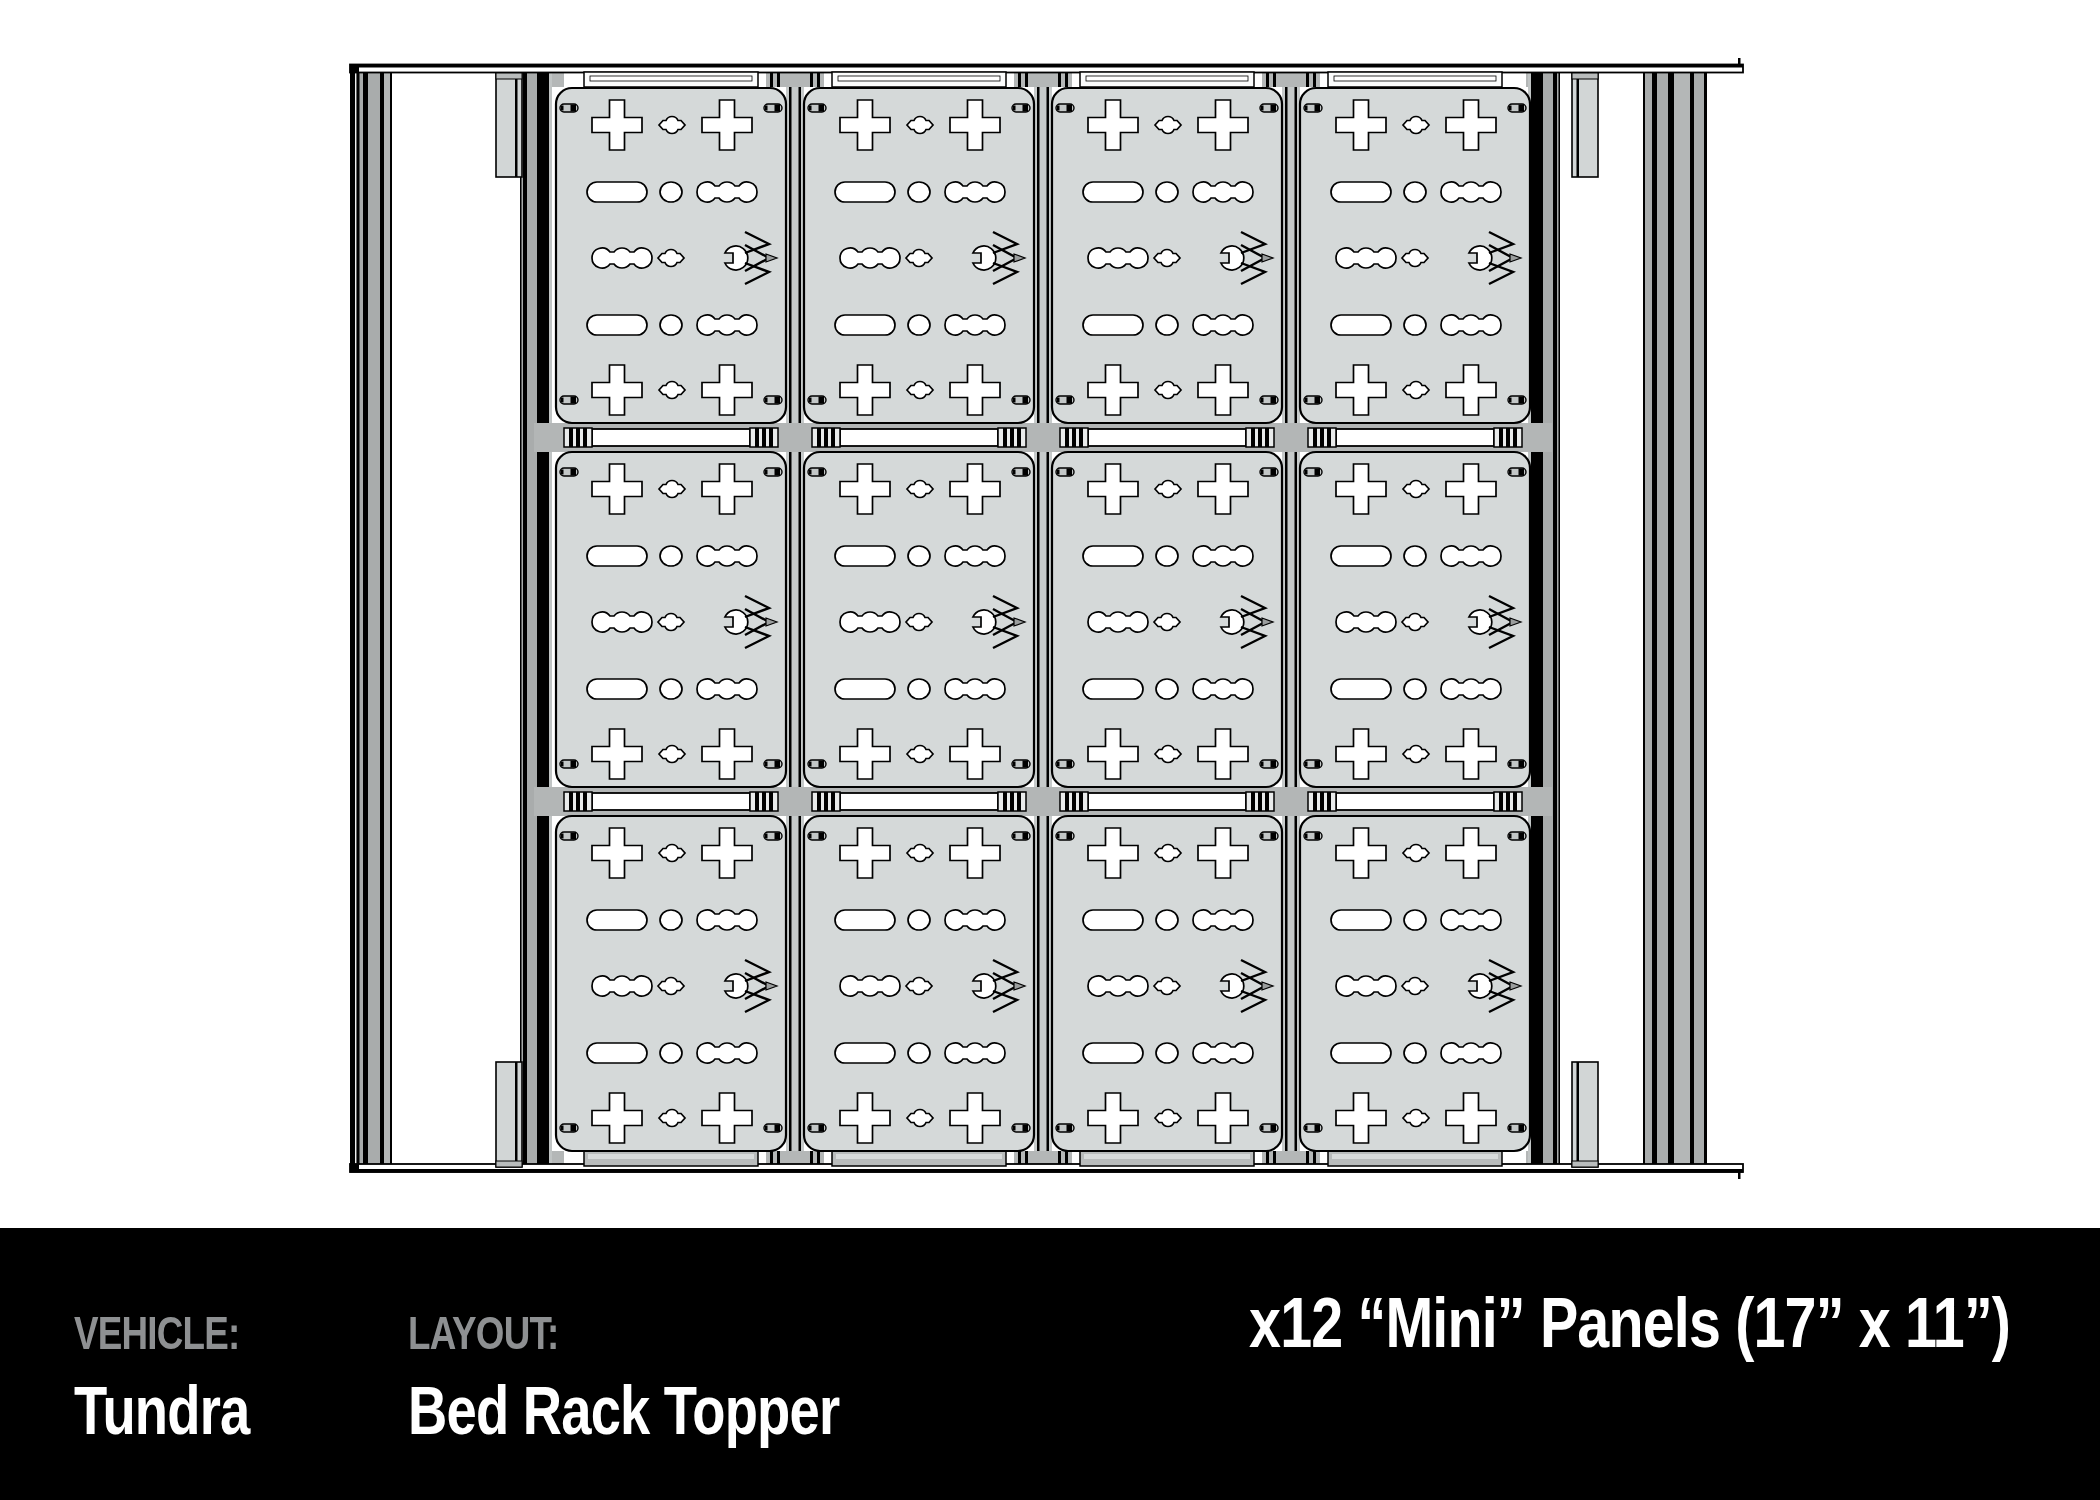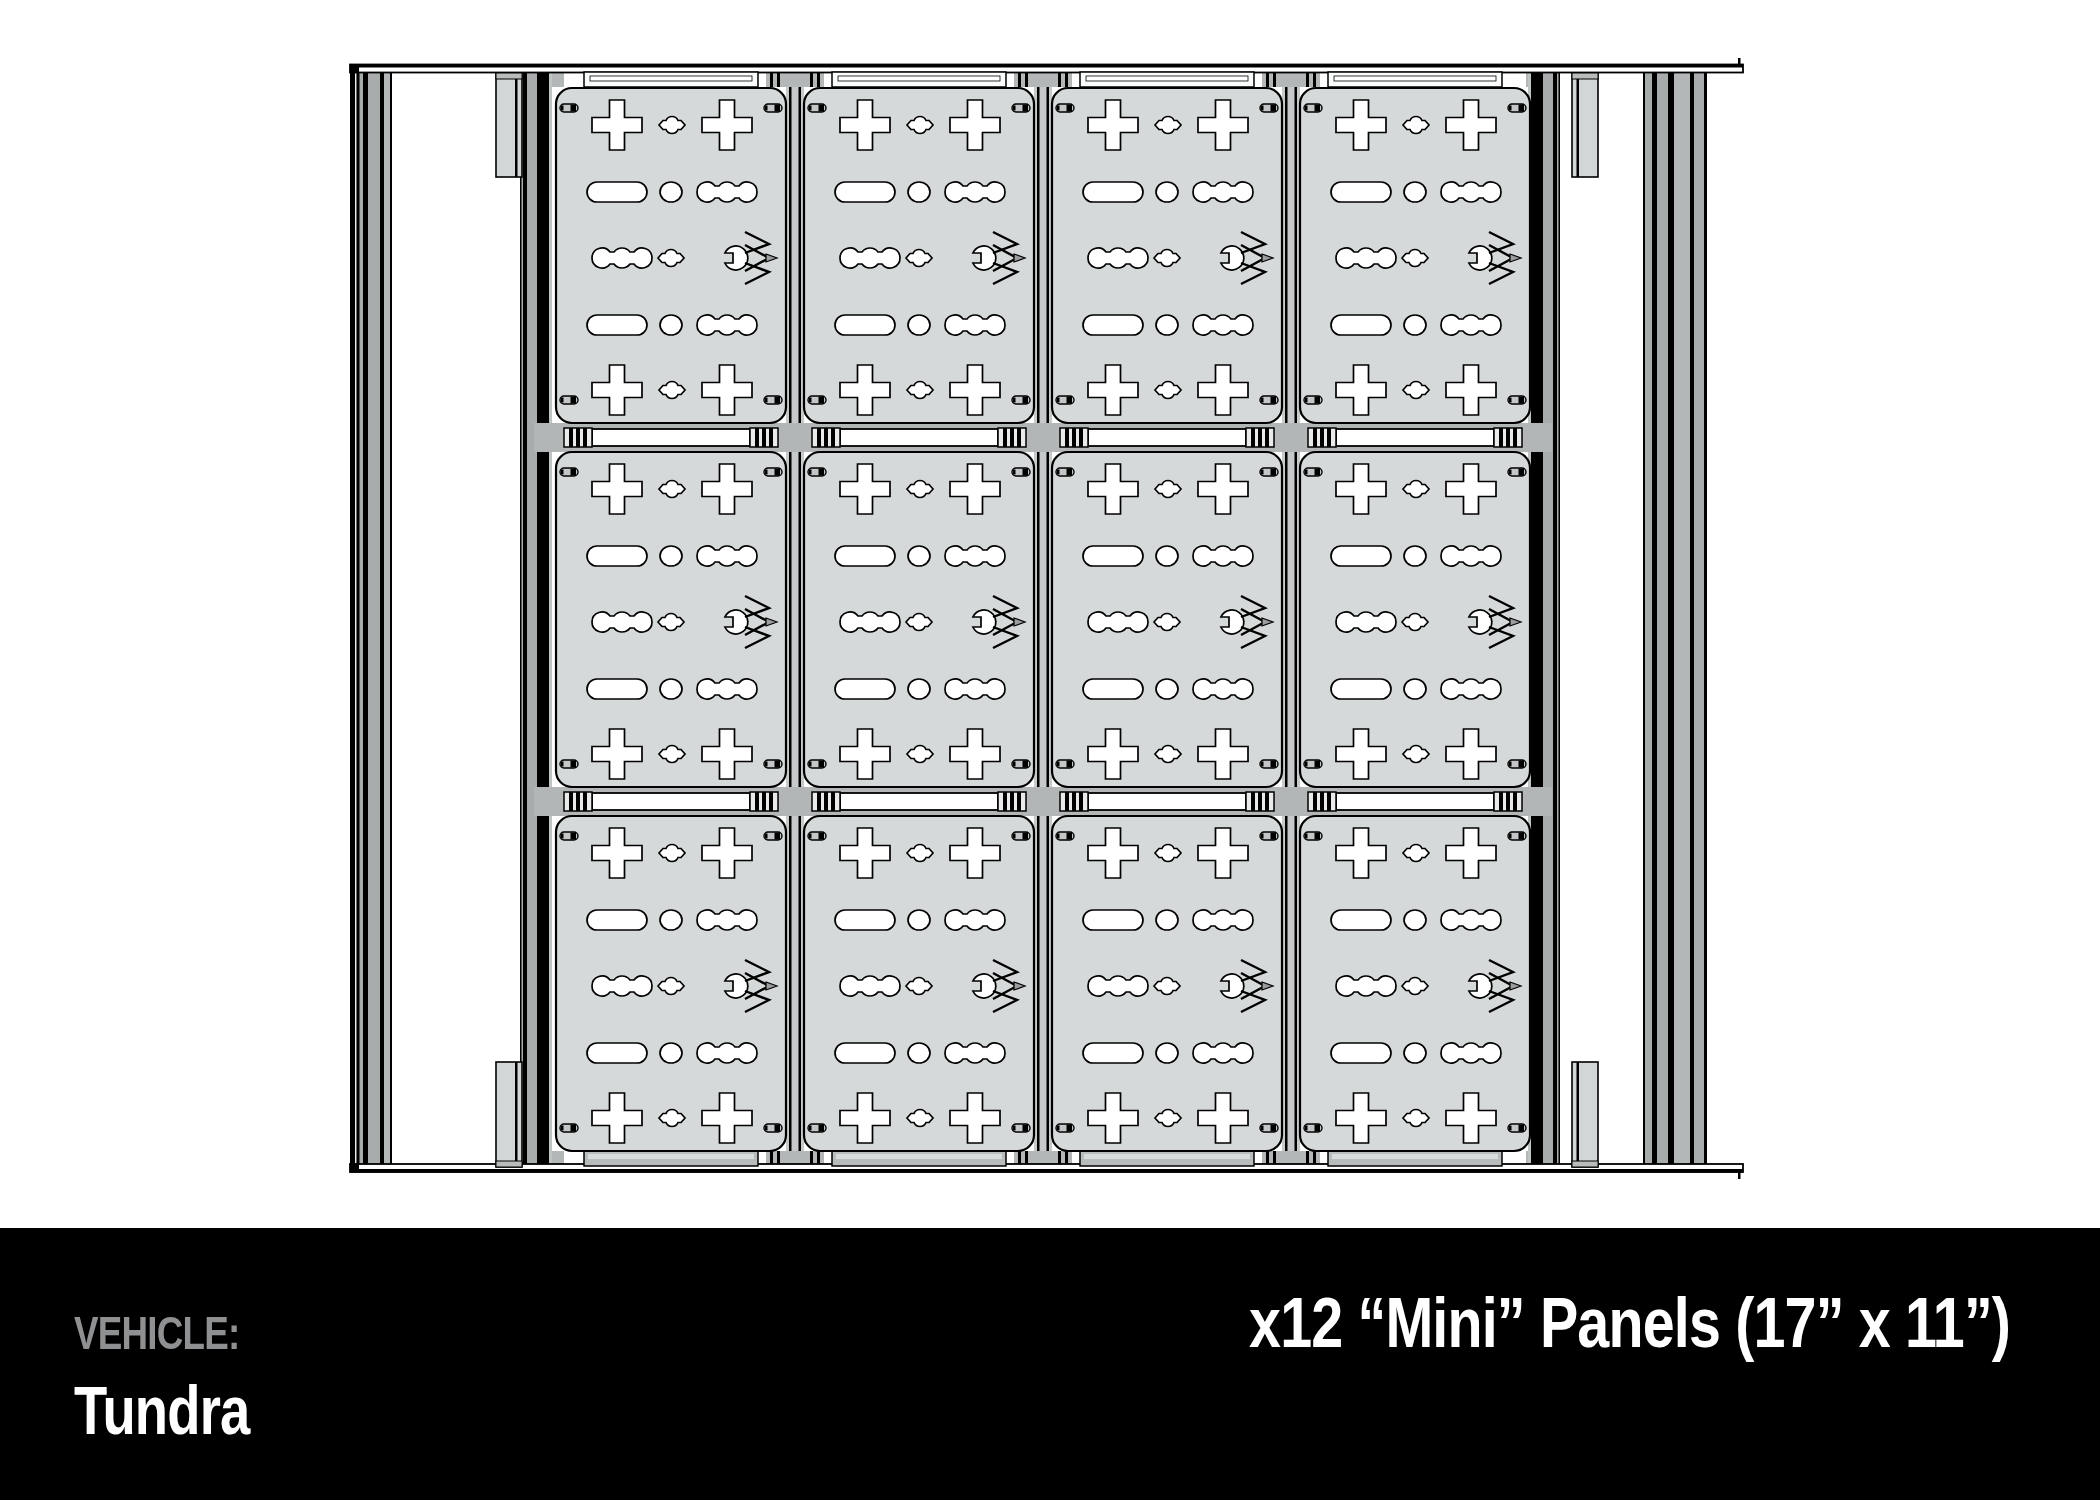--- a/index.html
+++ b/index.html
@@ -274,15 +274,19 @@
         <use href="#panel" x="1052" y="816"></use>
         <use href="#panel" x="1300" y="816"></use>
       </g>
   </svg>
 
   <div class="footer">
     <div class="f-block" style="left:74px;width:320px">
       <div class="f-label">VEHICLE:</div>
       <div class="f-value">Tundra</div>
     </div>
+    <div class="f-block" style="left:408px;width:600px">
+      <div class="f-label">LAYOUT:</div>
+      <div class="f-value">Bed Rack Topper</div>
+    </div>
     <div class="f-title">x12 “Mini” Panels (17” x 11”)</div>
   </div>
 </div>
 
 </body></html>

